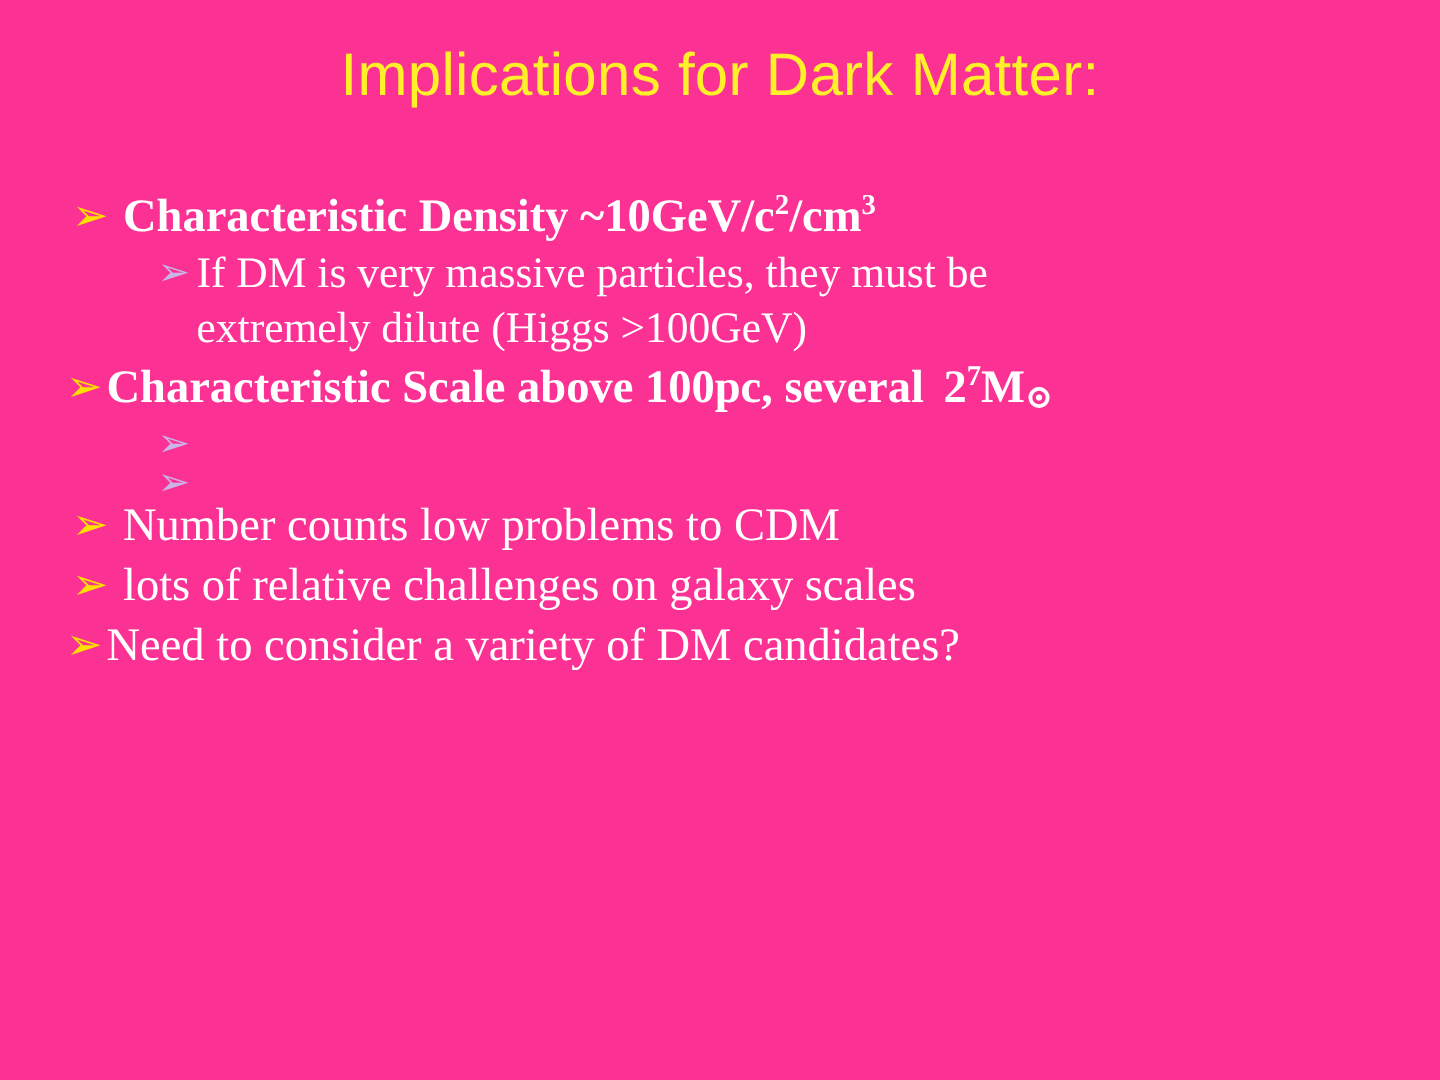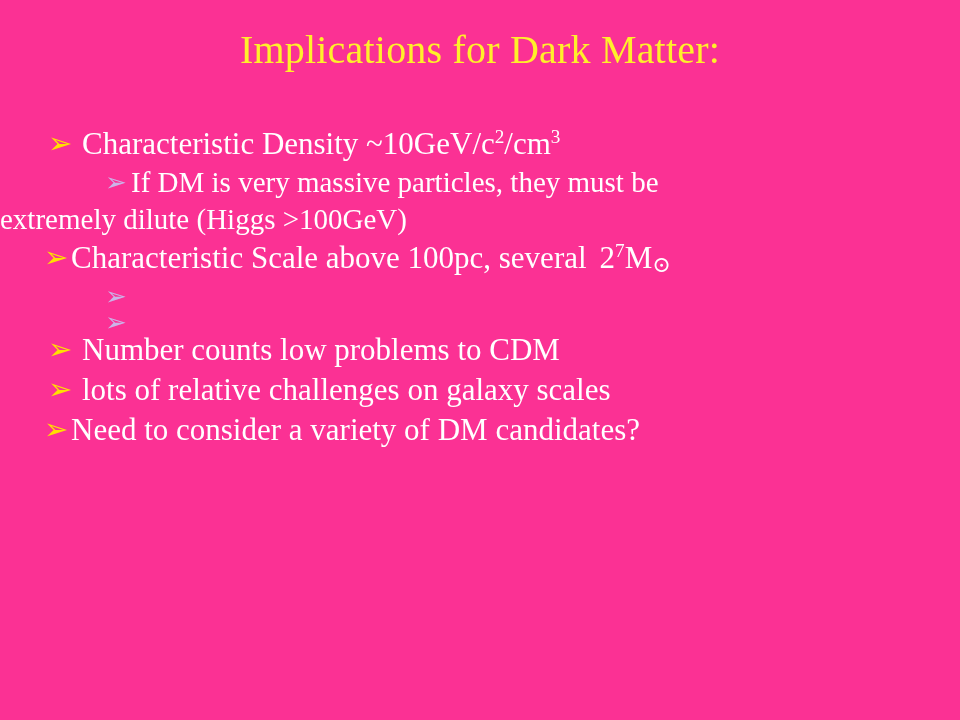--- a/index.html
+++ b/index.html
@@ -22,21 +22,21 @@
   }
 
   
   .slide-title {
     position: absolute;
     left: 0;
     top: 26px;
     width: 960px;
     text-align: center;
     color: #FFF02A;
-    font-family: Liberation Serif, serif;
+    font-family: Liberation Sans, sans-serif;
     font-size: 40px;
     line-height: 48px;
     letter-spacing: 0.2px;
     white-space: nowrap;
   }
 
   
   .body-block {
     position: absolute;
     left: 0;
@@ -94,34 +94,35 @@
     font-size: 26px;
     width: 26px;
     position: relative;
     top: 5px;
   }
 
   .cont {
     color: #FFFFFF;
     font-size: 29px;
     line-height: 37px;
+    padding-left: 131px;
   }
 
   sup {
     font-size: 0.62em;
     vertical-align: super;
     line-height: 0;
   }
   .sun {
     font-size: 0.72em;
     vertical-align: -0.18em;
     line-height: 0;
   }
 
-  .nowrap { white-space: nowrap; }
+  .nowrap { white-space: nowrap; font-weight: bold; }
   .sp-gap { display: inline-block; width: 13px; }
 </style>
 </head>
 <body style="background: rgb(251, 49, 148);">
 
 <div class="slide" style="background: rgb(251, 49, 148);">
 
   <div class="slide-title" style="color: rgb(255, 240, 42);">Implications for Dark Matter:</div>
 
   <div class="body-block">

